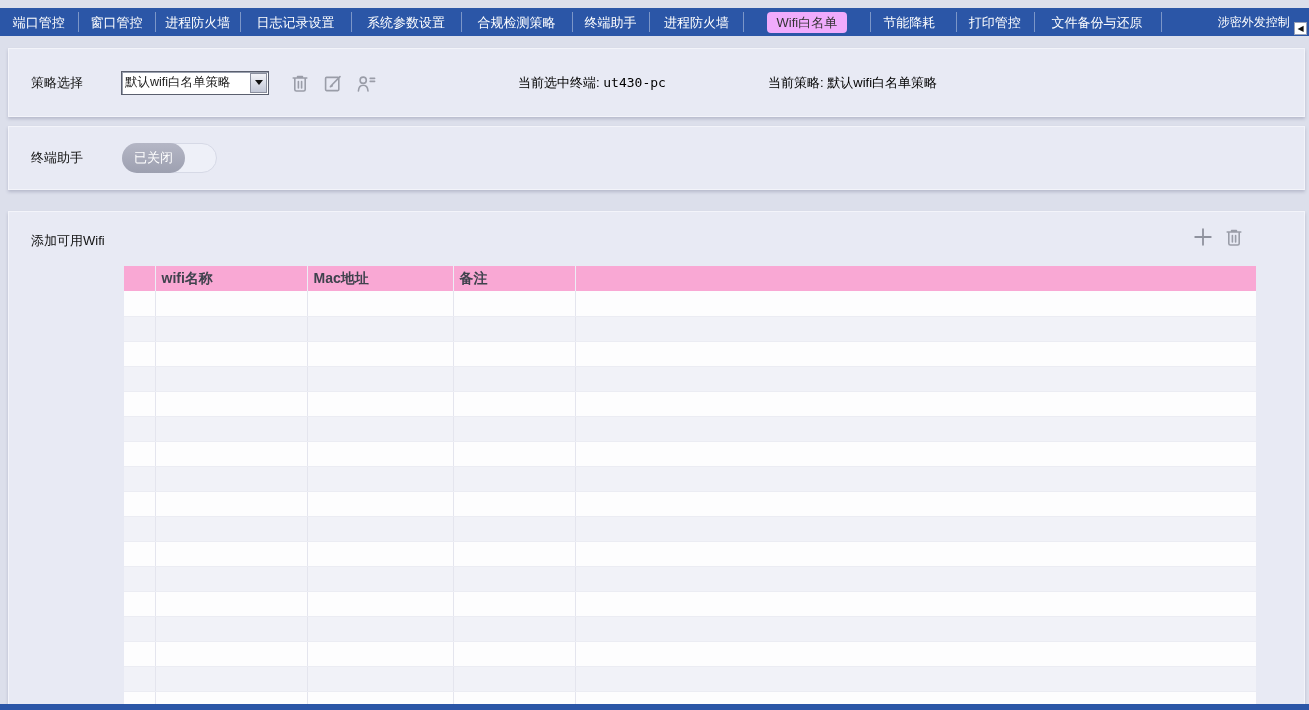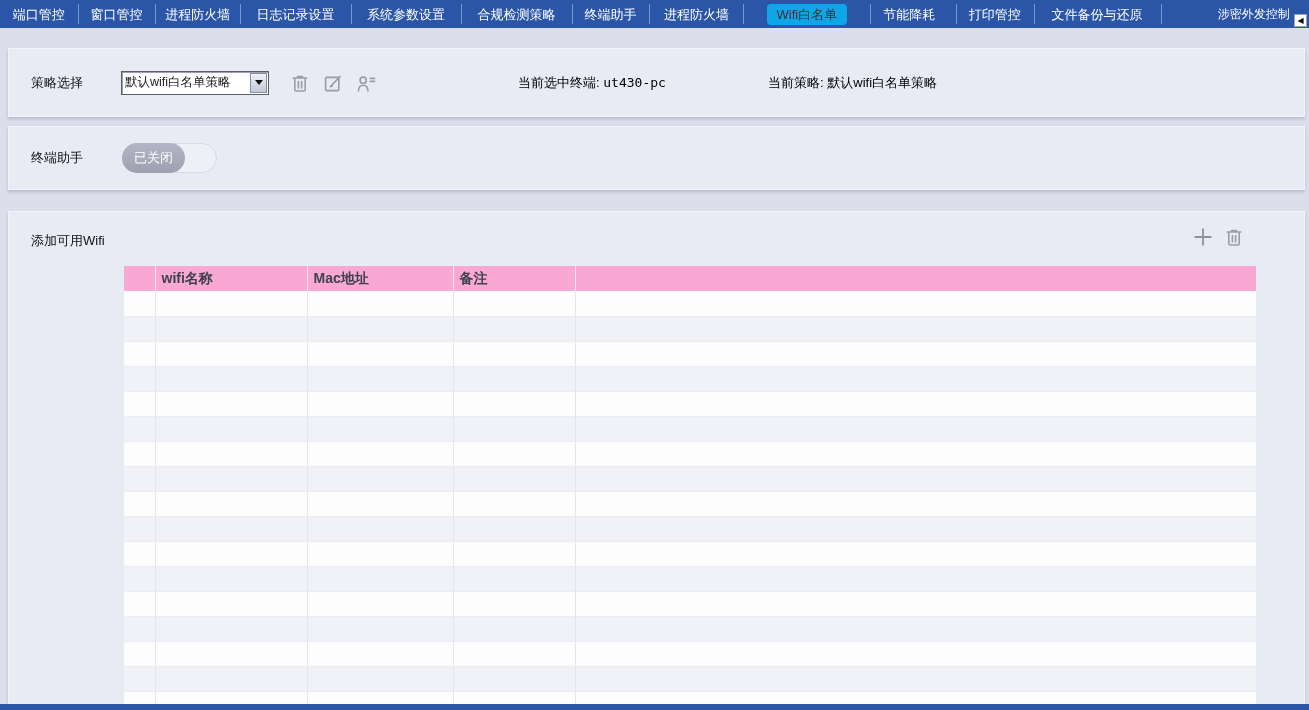--- a/index.html
+++ b/index.html
@@ -5,34 +5,34 @@
   * { margin:0; padding:0; box-sizing:border-box; }
   html,body { width:1309px; height:710px; overflow:hidden; }
   body {
     font-family:"Liberation Sans","DejaVu Sans",sans-serif;
     background:#dcdfeb; position:relative; font-size:13px; color:#222;
   }
   .mono { font-family:"DejaVu Sans Mono","Liberation Mono",monospace; }
 
   
   .topnav {
-    position:absolute; top:0; left:0; width:1309px; height:28px;
+    position:absolute; top:8px; left:0; width:1309px; height:28px;
     background:#2b56a7; display:flex; align-items:stretch;
   }
   .tab {
     position:relative; display:flex; align-items:center; justify-content:center;
     color:#fff; cursor:pointer; padding:0 6px; text-align:center; line-height:13px;
   }
   .tab:not(:first-child)::before {
     content:""; position:absolute; left:0; top:4px; bottom:4px; width:1px;
     background:rgba(255,255,255,0.38);
   }
   .tab .pill { padding:2px 4px; white-space:nowrap; }
   .tab.active .pill {
-    background:#0ea5e9; color:#333; border-radius:4px; padding:4px 10px;
+    background:#f0abfc; color:#333; border-radius:4px; padding:4px 10px;
   }
   .tab.wrap .pill { white-space:normal; font-size:12px; }
   .nav-arrow {
     position:absolute; right:2px; bottom:1px; width:13px; height:13px;
     background:#fff; border:1px solid #9aa3b8; display:flex; align-items:center;
     justify-content:center; font-size:8px; color:#111; cursor:pointer; line-height:1;
   }
 
   
   .panel {

